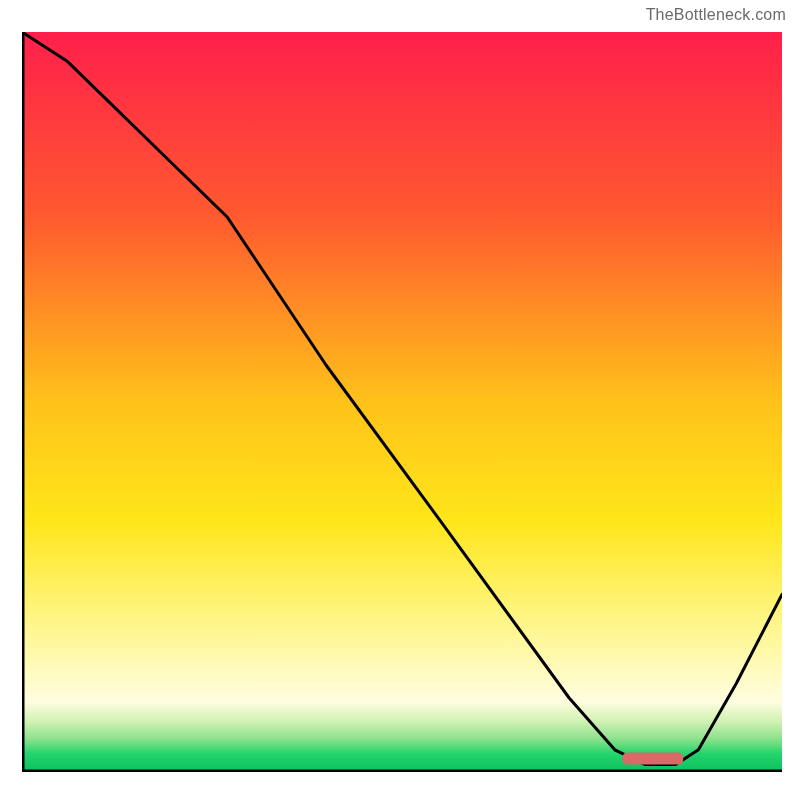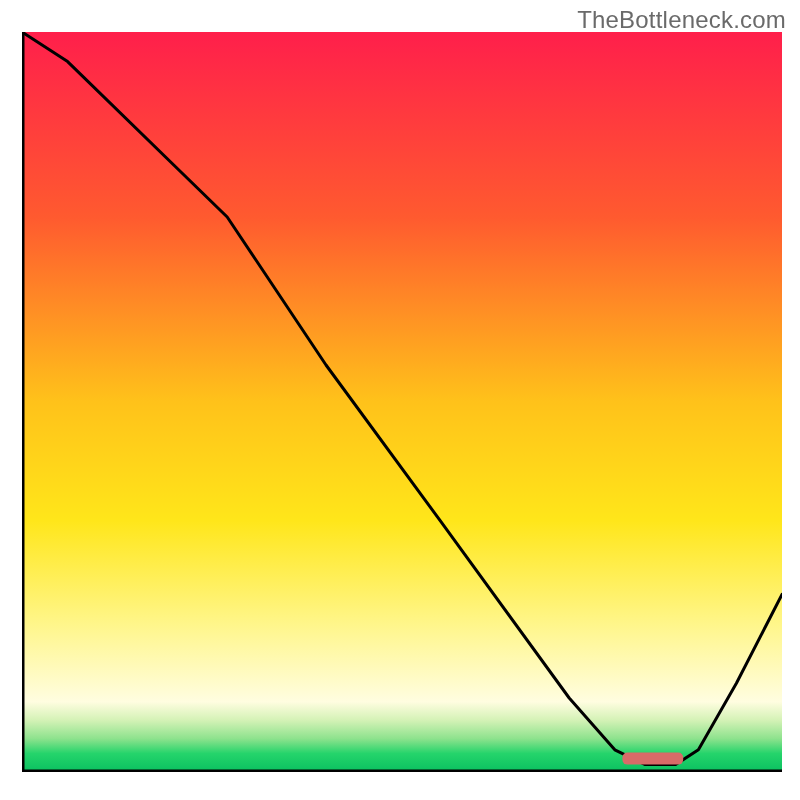--- a/index.html
+++ b/index.html
@@ -13,21 +13,21 @@
   }
   .frame {
     position: relative;
     width: 800px;
     height: 800px;
   }
   .watermark {
     position: absolute;
     top: 6px;
     right: 14px;
-    font-size: 24px;
+    font-size: 16px;
     font-weight: 400;
     color: #6a6a6a;
     letter-spacing: 0.2px;
     z-index: 10;
     -webkit-user-select: none;
     user-select: none;
   }
   .plot-area {
     position: absolute;
     left: 22px;

